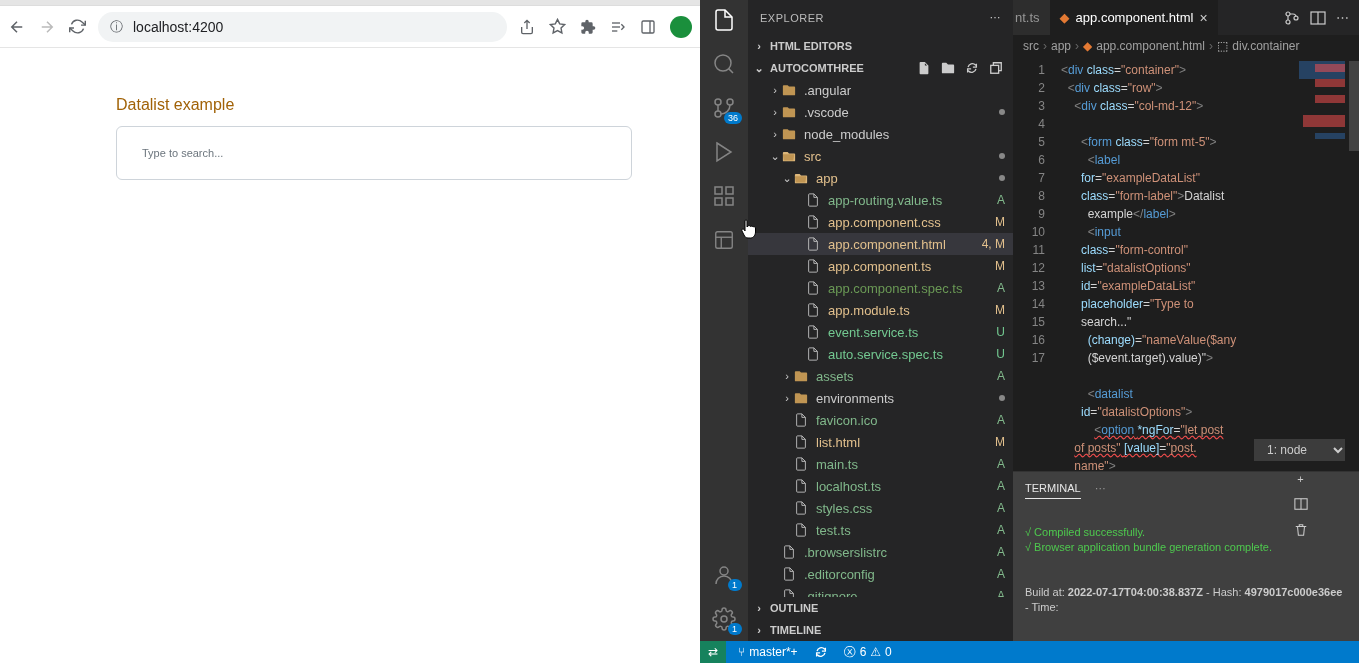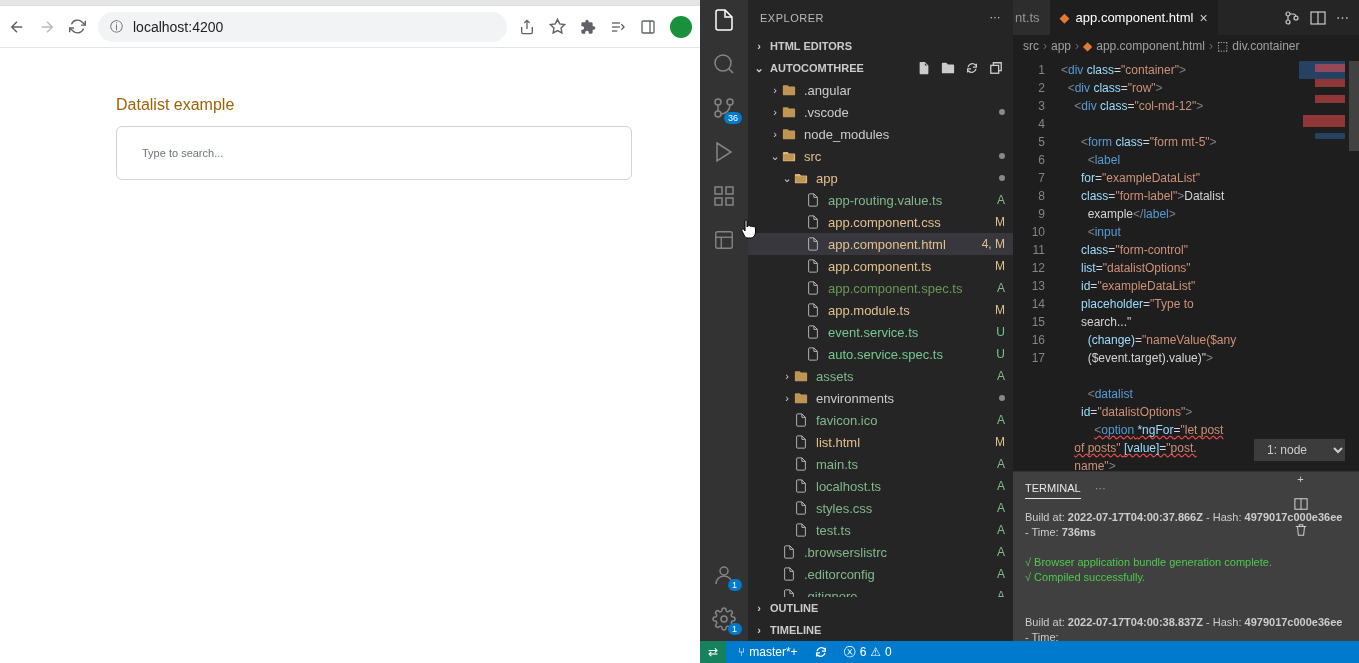--- a/index.html
+++ b/index.html
@@ -646,24 +646,23 @@
                 </svg>
               </span>
             <span>
                 <svg width="14" height="14" viewBox="0 0 16 16" fill="none" stroke="currentColor" stroke-width="1.2">
                   <path d="M2 4h12M6 4V2h4v2M4 4l1 10h6l1-10"></path>
                 </svg>
               </span>
           </div>
         </div>
         <div class="terminal" id="terminal">
-            <div>Build at: <b>2022-07-17T04:00:37.866Z</b> - Hash: <b>4979017c000e36ee</b> - Time: <b>736ms</b></div>
             <div>&nbsp;</div>
+            <div><span class="term-green">√ Compiled successfully.</span></div>
             <div><span class="term-green">√ Browser application bundle generation complete.</span></div>
-            <div><span class="term-green">√ Compiled successfully.</span></div>
             <div>&nbsp;</div>
             <div>&nbsp;</div>
             <div>Build at: <b>2022-07-17T04:00:38.837Z</b> - Hash: <b>4979017c000e36ee</b> - Time: </div>
           </div>
       </div>
     </div>
   </div>
 
   <div class="statusbar">
     <span class="sb-item" style="background:#16825d;margin-left:-8px;padding:0 8px;height:22px;">⇄</span>

